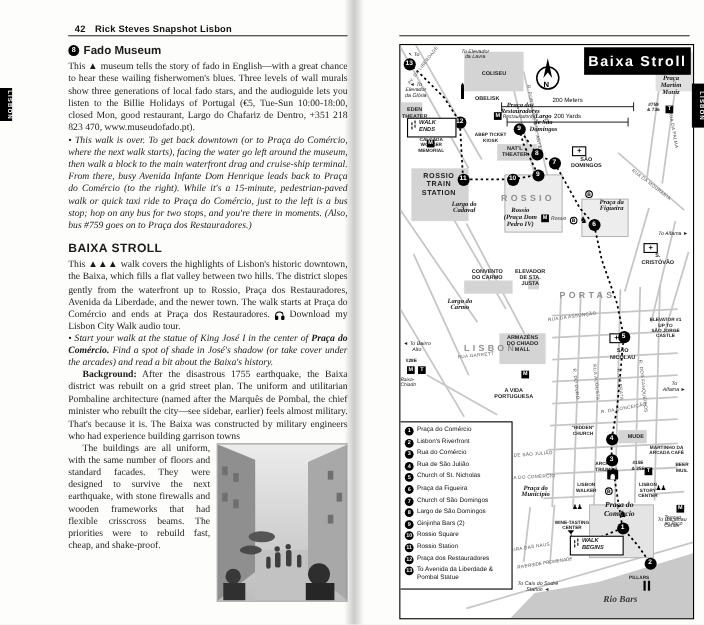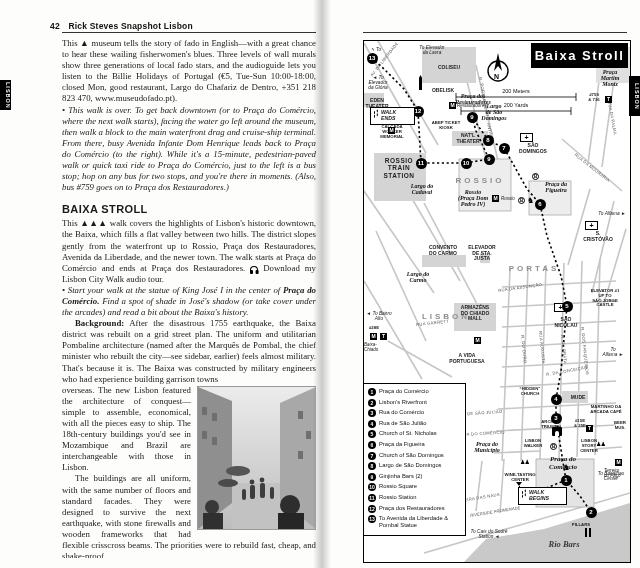--- a/index.html
+++ b/index.html
@@ -78,26 +78,30 @@
   .leg-num{flex:0 0 auto;width:8px;height:8px;background:#000;border-radius:50%;color:#fff;
            font:bold 5px/8px "Liberation Sans",sans-serif;text-align:center;}
   .leg-txt{font-size:5.8px;line-height:1.15;color:#111;text-align:left;}
 </style>
 </head>
 <body>
 
 <div id="spread">
 
   <div class="tab" id="tab-left">LISBON</div>
-  <div class="pghead" style="left:50px;">
+  <div class="pghead" style="left:68px;">
     <span class="num" style="margin-left:0;">42</span>
     <span>Rick Steves Snapshot Lisbon</span>
   </div>
   <div class="headrule" style="left:62px;width:254px;"></div>
   <div id="left-content">
+      <div class="h1">
+        <span class="marker">8</span>
+        <span>Fado Museum</span>
+      </div>
       <p class=""><span>This ▲ museum tells the story of fado in English—with a great chance to hear these wailing fisherwomen's blues. Three levels of wall murals show three generations of local fado stars, and the audioguide lets you listen to the Billie Holidays of Portugal (€5, Tue-Sun 10:00-18:00, closed Mon, good restaurant, Largo do Chafariz de Dentro, +351 218 823 470, www.museudofado.pt).</span></p>
       <p class="it "><span>• This walk is over. To get back downtown (or to Praça do Comércio, where the next walk starts), facing the water go left around the museum, then walk a block to the main waterfront drag and cruise-ship terminal. From there, busy Avenida Infante Dom Henrique leads back to Praça do Comércio (to the right). While it's a 15-minute, pedestrian-paved walk or quick taxi ride to Praça do Comércio, just to the left is a bus stop; hop on any bus for two stops, and you're there in moments. (Also, bus #759 goes on to Praça dos Restauradores.)</span></p>
       <div class="h2">BAIXA STROLL</div>
       <p class=""><span>This ▲▲▲ walk covers the highlights of Lisbon's historic downtown, the Baixa, which fills a flat valley between two hills. The district slopes gently from the waterfront up to Rossio, Praça dos Restauradores, Avenida da Liberdade, and the newer town. The walk starts at Praça do Comércio and ends at Praça dos Restauradores. </span><span class="hp"></span><span> Download my Lisbon City Walk audio tour.</span></p>
       <p class="it "><span>• Start your walk at the statue of King José I in the center of </span><span class="b">Praça do Comércio.</span><span> Find a spot of shade in José's shadow (or take cover under the arcades) and read a bit about the Baixa's history.</span></p>
       <p class="ind"><span class="b">Background:</span><span> After the disastrous 1755 earthquake, the Baixa district was rebuilt on a grid street plan. The uniform and utilitarian Pombaline architecture (named after the Marquês de Pombal, the chief minister who rebuilt the city—see sidebar, earlier) feels almost military. That's because it is. The Baixa was constructed by military engineers who had experience building garrison towns</span></p>
       <div id="photo"><svg width="118" height="142" viewBox="0 0 118 142">
           <defs>
             <linearGradient id="sky" x1="0" y1="0" x2="0" y2="1">
               <stop offset="0" stop-color="#ececec"></stop>
@@ -125,21 +129,20 @@
             <rect x="72" y="100" width="4" height="12" rx="2"></rect>
             <rect x="44" y="102" width="4" height="11" rx="2"></rect>
           </g>
           <circle cx="54" cy="95" r="2.4" fill="#3d3d3d"></circle>
           <circle cx="64" cy="93" r="2.4" fill="#3d3d3d"></circle>
           <circle cx="92" cy="118" r="10" fill="#2e2e2e"></circle>
           <rect x="80" y="126" width="26" height="16" fill="#262626"></rect>
           <circle cx="14" cy="120" r="7" fill="#383838"></circle>
           <rect x="5" y="126" width="20" height="16" fill="#303030"></rect>
         </svg></div>
-      <p class=""><span>overseas. The new Lisbon featured the architecture of conquest—simple to assemble, economical, with all the pieces easy to ship. The 18th-century buildings you'd see in Mozambique and Brazil are interchangeable with those in Lisbon.</span></p>
       <p class="ind"><span>The buildings are all uniform, with the same number of floors and standard facades. They were designed to survive the next earthquake, with stone firewalls and wooden frameworks that had flexible crisscross beams. The priorities were to rebuild fast, cheap, and shake-proof.</span></p>
     </div>
 
   <div class="tab" id="tab-right">LISBON</div>
   <div class="headrule" style="left:363px;width:264px;"></div>
 
   <div id="map">
 
     <svg width="266" height="521" viewBox="0 0 266 521">
 

